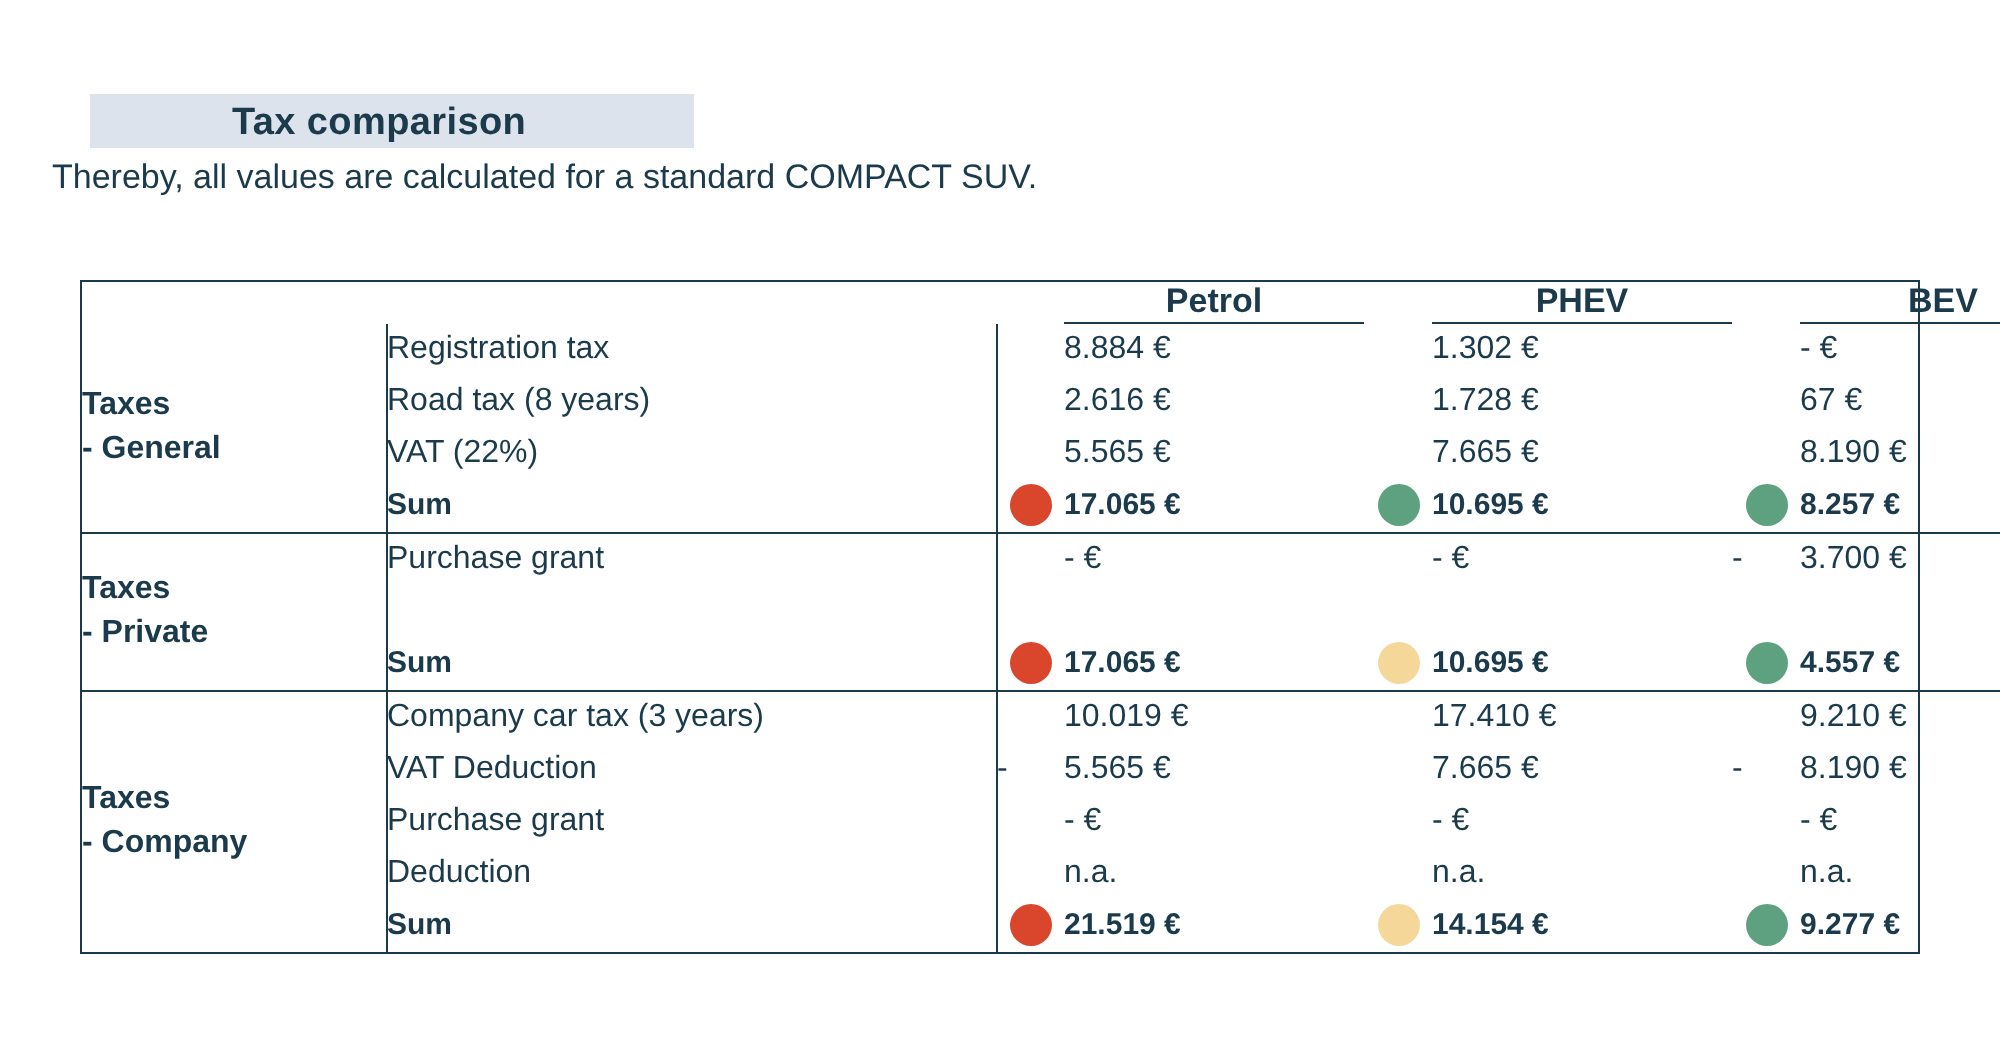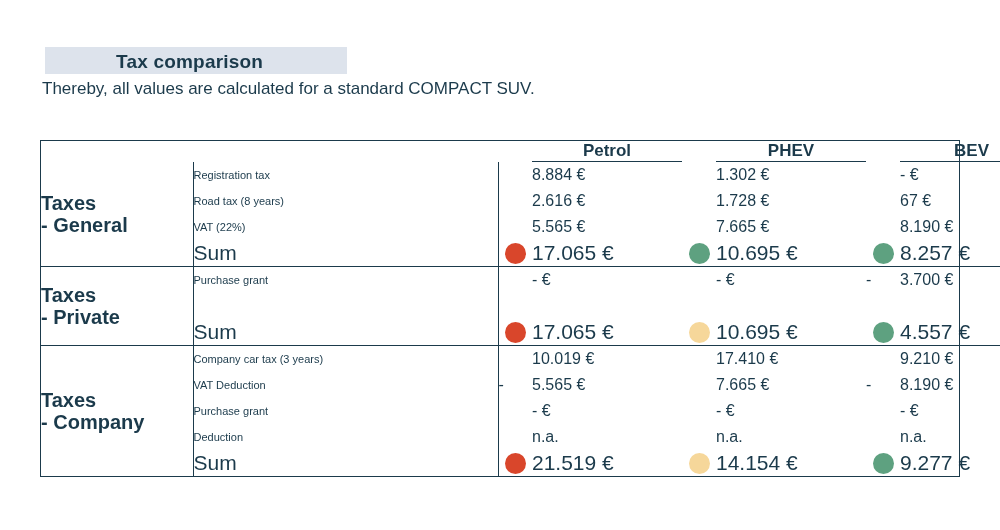--- a/index.html
+++ b/index.html
@@ -33,21 +33,21 @@
     position: absolute;
     left: 116px;
     top: 51px;
     font-size: 19px;
     font-weight: bold;
     color: #1b3a4b;
     letter-spacing: 0.2px;
   }
   .subtitle {
     position: absolute;
-    left: 42px;
+    left: 26px;
     top: 79px;
     font-size: 17px;
     color: #1b3a4b;
     text-align: center;
   }
 
   
   .table-wrap {
     position: absolute;
     left: 40px;
@@ -87,37 +87,37 @@
 
   .cell {
     font-size: 16px;
     color: #1b3a4b;
     padding: 2px 0 2px 0;
     height: 26px;
     line-height: 22px;
   }
   .cat {
     font-weight: bold;
-    font-size: 20px;
+    font-size: 16px;
     padding-left: 8px;
     vertical-align: top;
   }
   .cat .line2 { display: block; }
   .item {
     padding-left: 12px;
-    font-size: 11px;
+    font-size: 16px;
   }
   .num {
     padding-right: 10px;
     font-size: 16px;
     white-space: nowrap;
   }
   .sum .item, .sum .num {
-    font-weight: normal;
-    font-size: 21px;
+    font-weight: bold;
+    font-size: 15px;
   }
   .minus {
     text-align: left;
     padding-left: 4px;
     font-size: 16px;
   }
 
   
   .vline-cat   { border-right: 1.5px solid #1b3a4b; }
   .vline-item  { border-right: 1.5px solid #1b3a4b; }

